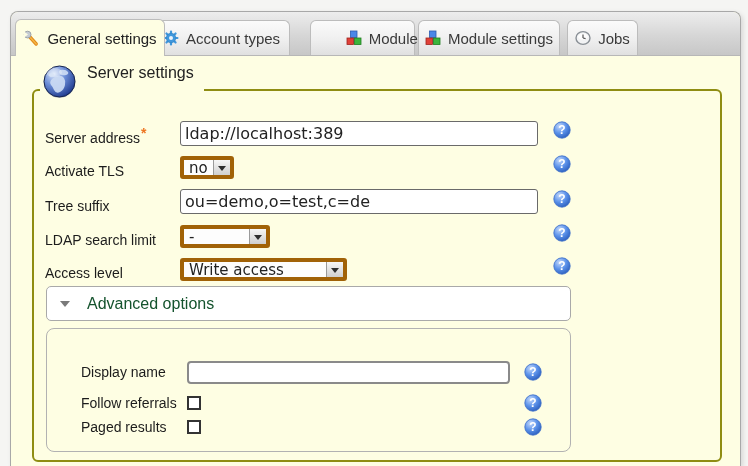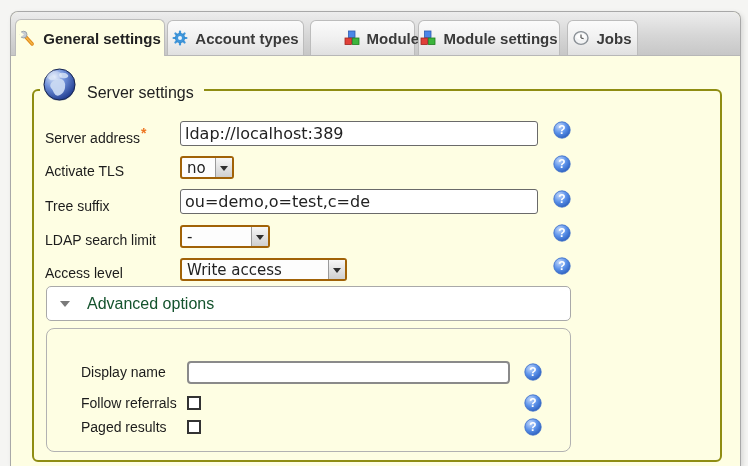--- a/index.html
+++ b/index.html
@@ -22,67 +22,67 @@
     position:absolute;left:0;top:0;right:0;height:43px;
     background:linear-gradient(180deg,#ededed 0%,#d6d6d6 55%,#c7c7c7 100%);
     border-bottom:1px solid #b7b7b7;
     border-radius:7px 7px 0 0;
   }
   .tab{
     position:absolute;box-sizing:border-box;
     display:flex;align-items:center;justify-content:center;gap:7px;
     border:1px solid #bcbcbc;border-bottom:none;
     border-radius:6px 6px 0 0;
-    font-size:15px;color:#3a3a3a;cursor:pointer;white-space:nowrap;font-weight:bold;
+    font-size:15px;color:#3a3a3a;cursor:pointer;white-space:nowrap;
   }
   .tab.inactive{
     top:8px;height:35px;
     background:linear-gradient(180deg,#fbfbfb 0%,#efefef 55%,#e0e0e0 100%);
   }
   .tab.active{
     top:7px;height:37px;z-index:3;
     background:#fefee3;color:#222;
   }
   .t1{left:4px;width:150px;}
-  .t2{left:156px;width:137px;}
+  .t2{left:142px;width:137px;}
   .t3{left:299px;width:105px;padding-left:46px;}
   .t4{left:407px;width:142px;}
   .t5{left:556px;width:71px;}
   .panel{
     position:absolute;left:0;top:44px;right:0;bottom:0;background:#fefee3;
   }
   
   .fs{
     position:absolute;left:21px;top:33px;width:690px;height:373px;
     box-sizing:border-box;
     border:2px solid #8f8d12;border-radius:6px;
   }
   .fs-legend{
     position:absolute;left:6px;top:-27px;height:38px;
-    display:flex;align-items:flex-end;gap:10px;
+    display:flex;align-items:flex-start;gap:10px;
     background:#fefee3;padding:0 10px 0 2px;
   }
   .fs-legend .txt{font-size:16px;color:#222;}
   .frow{
     position:absolute;left:11px;height:26px;
     display:flex;align-items:flex-end;
   }
   .frow .lbl{width:135px;font-size:14px;color:#1c1c1c;flex:none;}
   .req{color:#ee7622;font-size:14px;font-weight:bold;position:relative;top:-5px;margin-left:1px;}
   .r1{top:29px;} .r2{top:62px;} .r3{top:97px;} .r4{top:131px;} .r5{top:164px;}
   input.text{
     box-sizing:border-box;width:358px;height:25px;
     border:1px solid #6a6a6a;border-radius:3px;background:#fff;
     font-family:"DejaVu Sans", sans-serif;font-size:16px;color:#222;
     padding:0 4px;outline:none;
   }
   
   .sel{
     box-sizing:border-box;height:23px;
-    border:2px solid #a16207;border-radius:3px;background:#fdfdfd;
+    border:4px solid #a16207;border-radius:3px;background:#fdfdfd;
     display:flex;align-items:stretch;cursor:pointer;
   }
   .sel .stxt{
     flex:1;display:flex;align-items:center;padding:0 5px;
     font-family:"DejaVu Sans", sans-serif;font-size:15px;color:#222;
     white-space:nowrap;overflow:hidden;
   }
   .sel .sbtn{
     flex:none;width:16px;
     background:linear-gradient(180deg,#f7f7f7,#cfcfcf);

